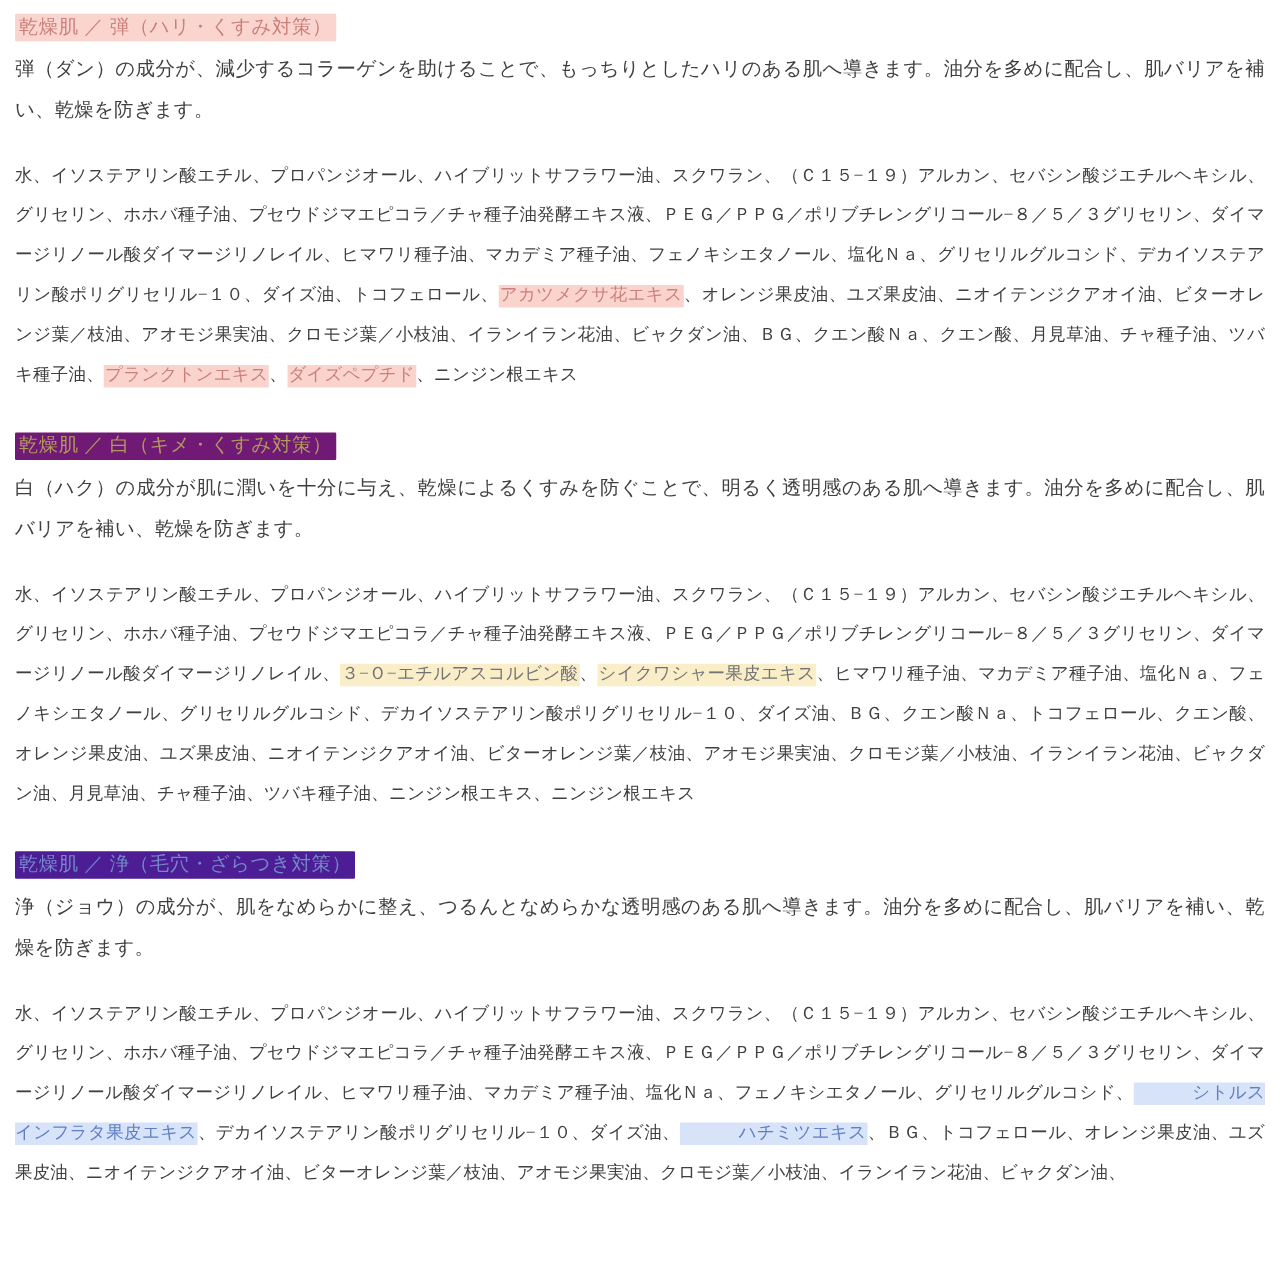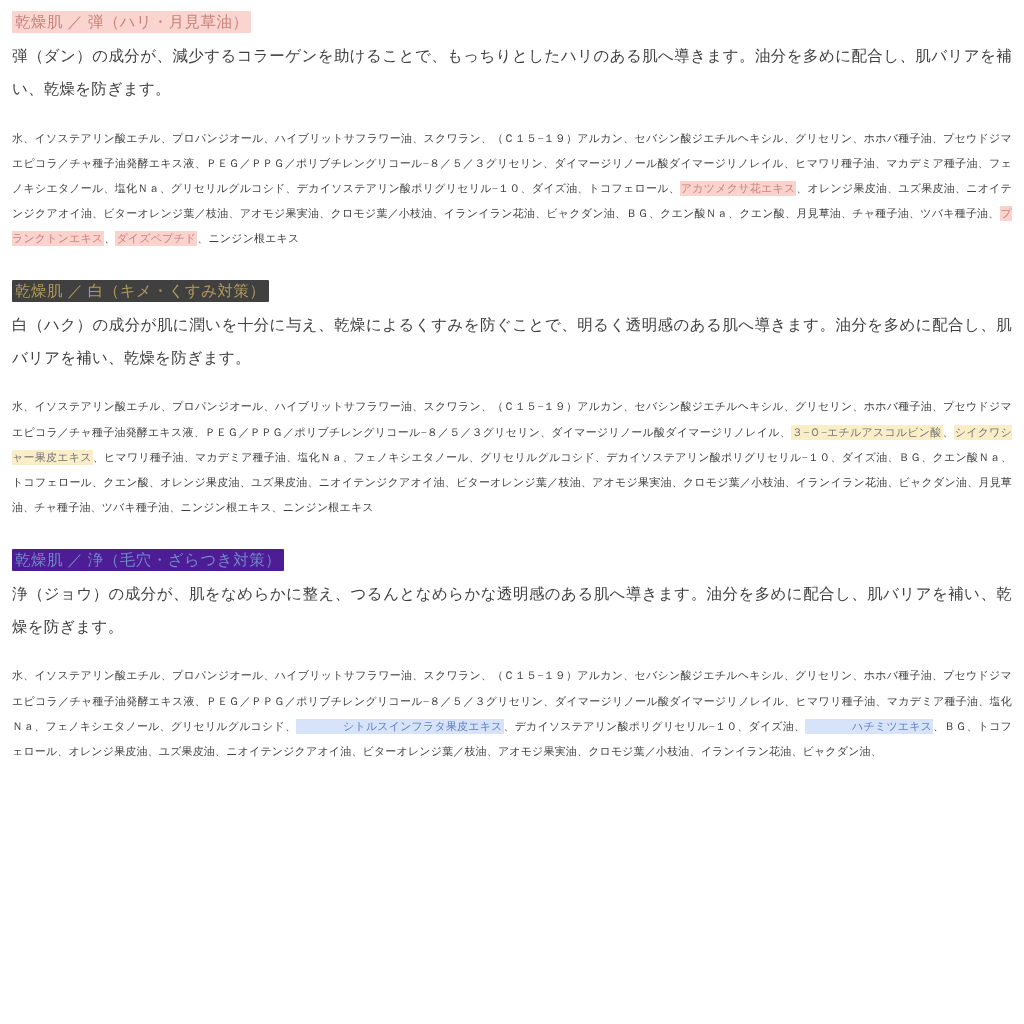--- a/index.html
+++ b/index.html
@@ -37,56 +37,56 @@
   .desc {
     font-size: 15.5px;
     line-height: 2.15;
     letter-spacing: 0.2px;
     margin: 6px 0 0 0;
     text-align: justify;
     text-justify: inter-character;
     color: #3f3f3f;
   }
   .ingredients {
-    font-size: 11px;
+    font-size: 14px;
     line-height: 2.28;
     letter-spacing: 0.15px;
     margin: 0;
     text-align: justify;
     text-justify: inter-character;
     color: #3f3f3f;
   }
   .ingredients .hl {
     padding: 1px 1px 2px 1px;
   }
   
   .s1 .sec-head { color: #c9807a; }
   .s1 .sec-head .hl { background: #fad5d0; }
   .s1 .ingredients .hl { background: #fbd3cd; color: #c9807a; }
   
   .s2 .sec-head { color: #b29a5c; }
-  .s2 .sec-head .hl { background: #404040; }
+  .s2 .sec-head .hl { background: #701a75; }
   .s2 .ingredients .hl { background: #faeec9; color: #737373; }
   
   .s3 .sec-head { color: #7389c8; }
   .s3 .sec-head .hl { background: #4c1d95; }
   .s3 .ingredients .hl { background: #d7e3f8; color: #5f7ec4; padding-left: 47px; }
   .gap-before-ing { height: 20px; }
   #s1wrap { margin-top: 2px; }
   #s2wrap { margin-top: 30px; }
   #s3wrap { margin-top: 30px; }
 </style>
 </head>
 <body>
 
 <div class="page">
 
   <div class="section s1" id="s1wrap">
     <div class="sec-head">
-      <span class="hl">乾燥肌 ／ 弾（ハリ・月見草油）</span>
+      <span class="hl">乾燥肌 ／ 弾（ハリ・くすみ対策）</span>
     </div>
     <p class="desc">弾（ダン）の成分が、減少するコラーゲンを助けることで、もっちりとしたハリのある肌へ導きます。油分を多めに配合し、肌バリアを補い、乾燥を防ぎます。</p>
     <div class="gap-before-ing"></div>
     <p class="ingredients"><span>水、イソステアリン酸エチル、プロパンジオール、ハイブリットサフラワー油、スクワラン、（Ｃ１５−１９）アルカン、セバシン酸ジエチルヘキシル、グリセリン、ホホバ種子油、プセウドジマエピコラ／チャ種子油発酵エキス液、ＰＥＧ／ＰＰＧ／ポリブチレングリコール−８／５／３グリセリン、ダイマージリノール酸ダイマージリノレイル、ヒマワリ種子油、マカデミア種子油、フェノキシエタノール、塩化Ｎａ、グリセリルグルコシド、デカイソステアリン酸ポリグリセリル−１０、ダイズ油、トコフェロール、</span><span class="hl">アカツメクサ花エキス</span><span>、オレンジ果皮油、ユズ果皮油、ニオイテンジクアオイ油、ビターオレンジ葉／枝油、アオモジ果実油、クロモジ葉／小枝油、イランイラン花油、ビャクダン油、ＢＧ、クエン酸Ｎａ、クエン酸、月見草油、チャ種子油、ツバキ種子油、</span><span class="hl">プランクトンエキス</span><span>、</span><span class="hl">ダイズペプチド</span><span>、ニンジン根エキス</span></p>
   </div>
 
   <div class="section s2" id="s2wrap">
     <div class="sec-head">
       <span class="hl">乾燥肌 ／ 白（キメ・くすみ対策）</span>
     </div>

